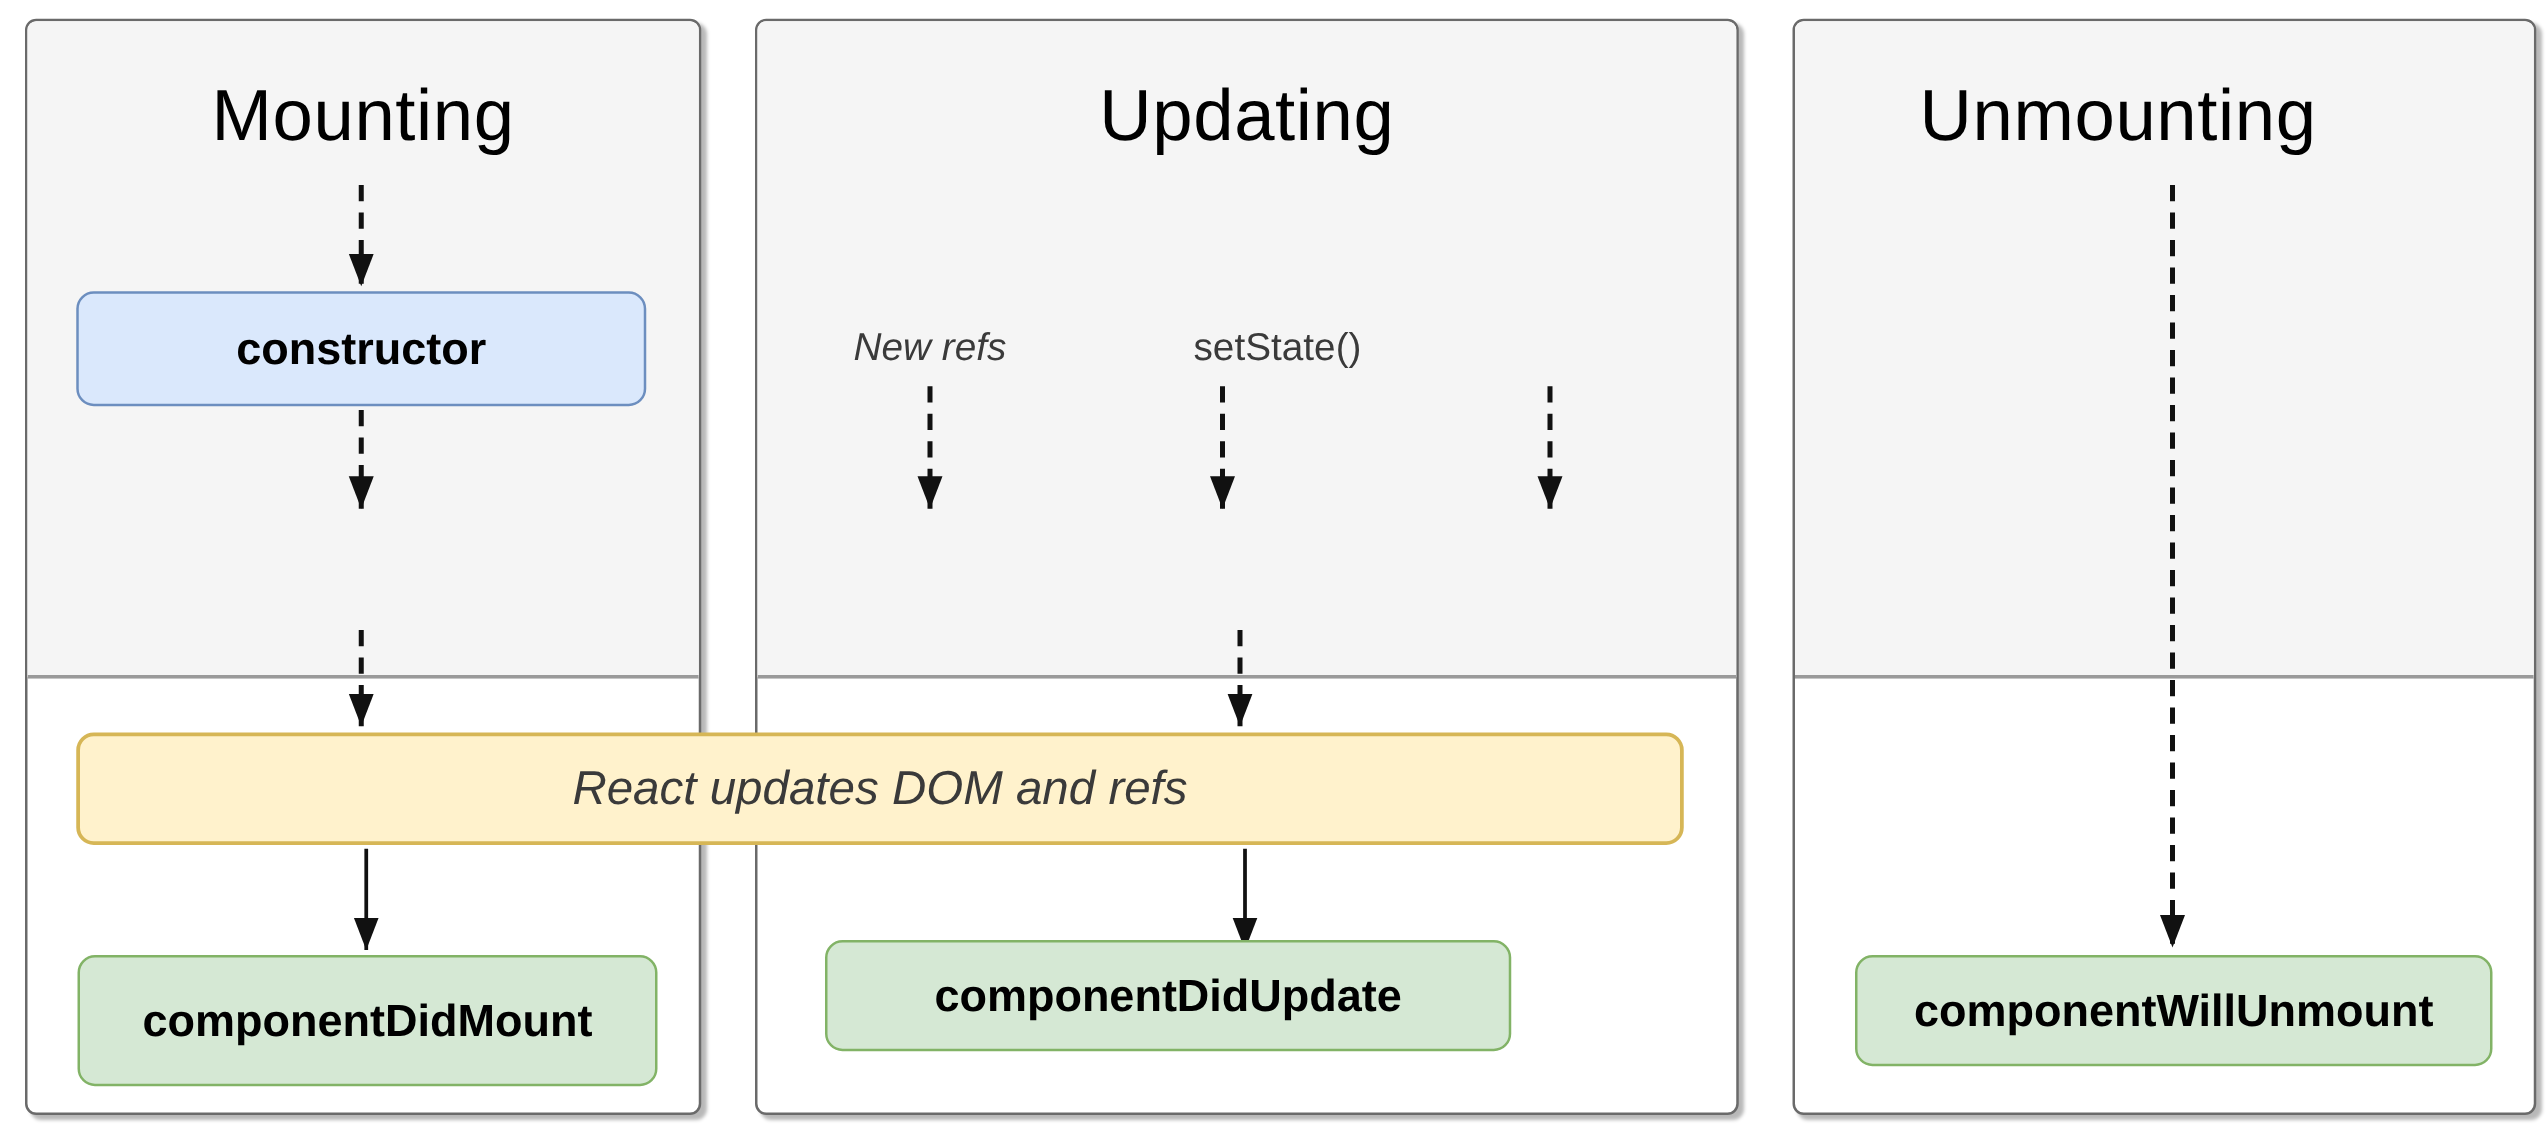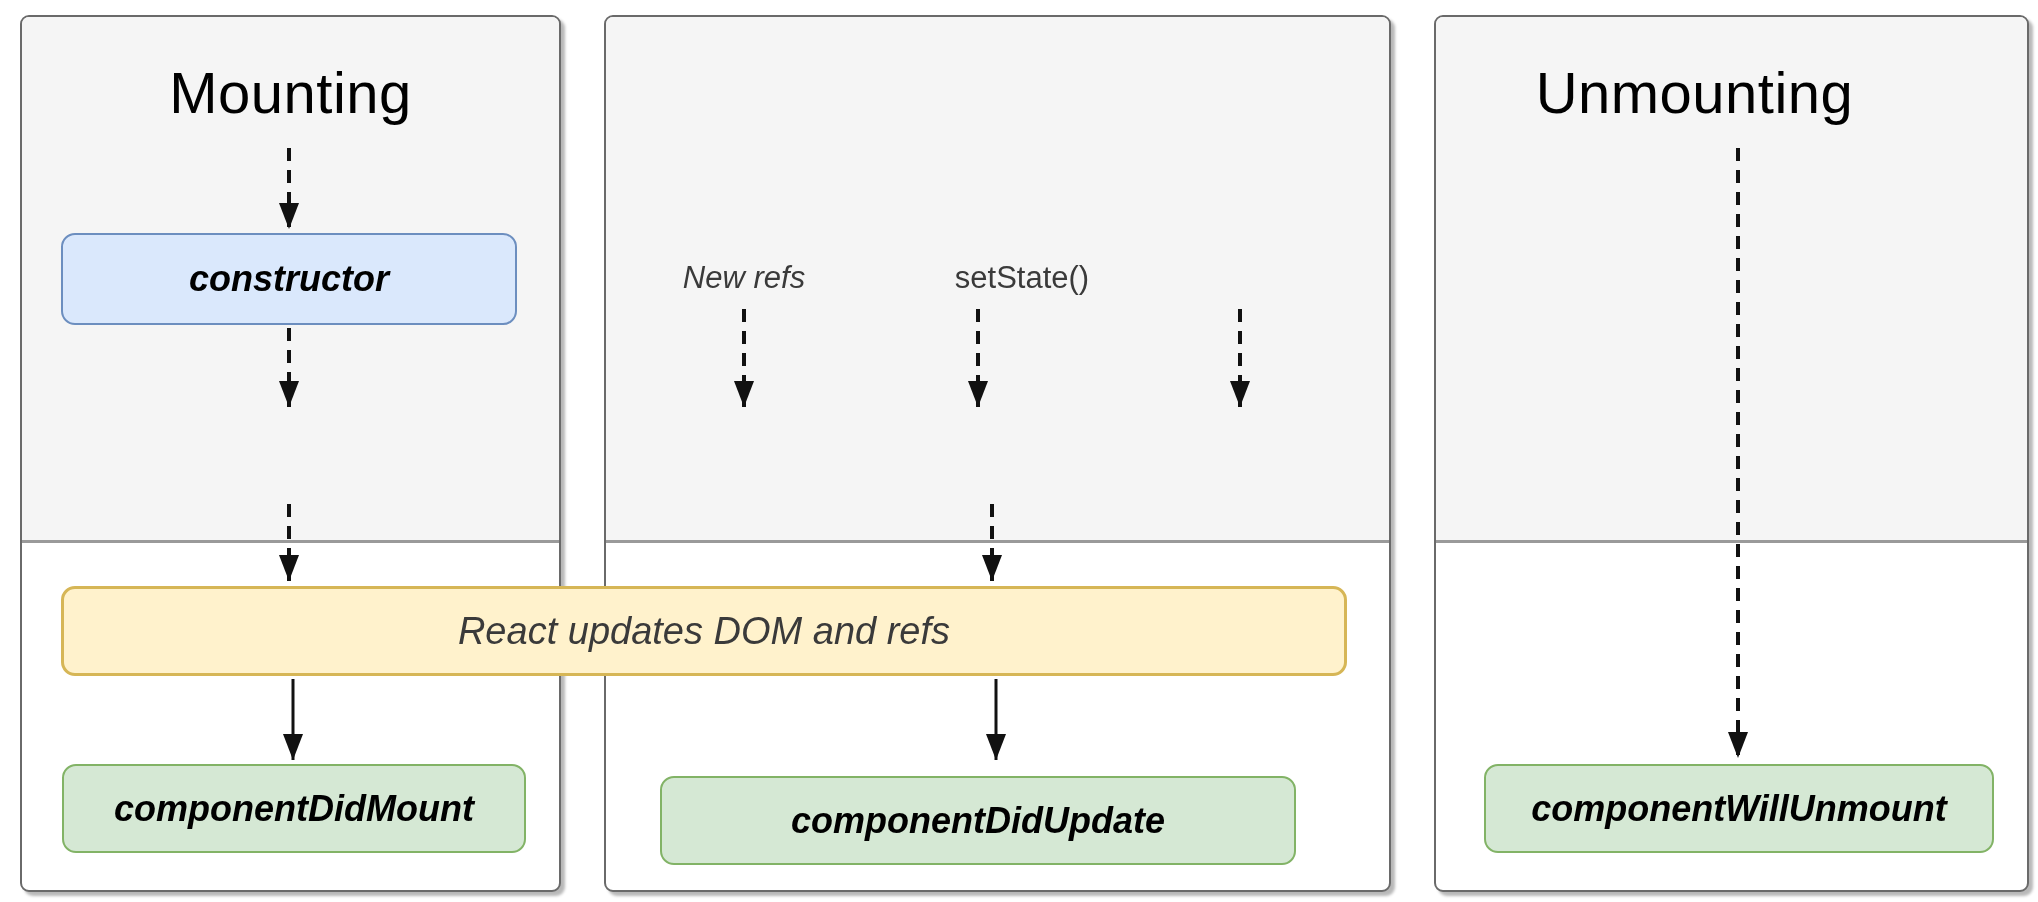--- a/index.html
+++ b/index.html
@@ -82,43 +82,42 @@
     display: flex;
     align-items: center;
     justify-content: center;
     border-radius: 14px;
     box-sizing: border-box;
     font-size: 36px;
     font-weight: 700;
     color: var(--c-text, #000);
     z-index: 3;
     white-space: nowrap;
-    font-style: italic;
   }
   .node--blue {
     background: var(--c-lifecycle-method-fill, #dae8fc);
     border: 2.5px solid var(--c-lifecycle-method-stroke, #6c8ebf);
   }
   .node--yellow {
     background: var(--c-side-effect-fill, #fff2cc);
     border: 3px solid var(--c-side-effect-stroke, #d6b656);
     font-weight: 400;
     font-style: italic;
     font-size: 38px;
     color: var(--c-muted-text, #3a3a3a);
   }
   .node--green {
     background: var(--c-commit-method-fill, #d5e8d4);
     border: 2.5px solid var(--c-commit-method-stroke, #82b366);
   }
   #node-constructor            { left: 61px;   top: 233px; width: 456px;  height: 92px; }
   #node-render                 { left: 61px;   top: 412px; width: 1286px; height: 89px; }
   #node-react-updates          { left: 61px;   top: 586px; width: 1286px; height: 90px; }
-  #node-component-did-mount    { left: 62px;   top: 764px; width: 464px;  height: 89px; }
-  #node-component-did-update   { left: 660px;  top: 776px; width: 636px;  height: 89px; }
+  #node-component-did-mount    { left: 62px;   top: 764px; width: 464px;  height: 105px; }
+  #node-component-did-update   { left: 660px;  top: 752px; width: 549px;  height: 89px; }
   #node-component-will-unmount { left: 1484px; top: 764px; width: 510px;  height: 89px; }
 
   
   #arrows {
     position: absolute;
     left: 0; top: 0;
     z-index: 2;
   }
   .arrow {
     stroke: var(--c-arrow, #111);
@@ -154,20 +153,21 @@
     <line class="arrow arrow--solid" x1="293" y1="679" x2="293" y2="760" marker-end="url(#ah)"></line>
     <line class="arrow arrow--dashed" x1="744" y1="309" x2="744" y2="407" marker-end="url(#ah)"></line>
     <line class="arrow arrow--dashed" x1="978" y1="309" x2="978" y2="407" marker-end="url(#ah)"></line>
     <line class="arrow arrow--dashed" x1="1240" y1="309" x2="1240" y2="407" marker-end="url(#ah)"></line>
     <line class="arrow arrow--dashed" x1="992" y1="504" x2="992" y2="581" marker-end="url(#ah)"></line>
     <line class="arrow arrow--solid" x1="996" y1="679" x2="996" y2="760" marker-end="url(#ah)"></line>
     <line class="arrow arrow--dashed" x1="1738" y1="148" x2="1738" y2="758" marker-end="url(#ah)"></line>
   </svg>
 
   <div class="col-title" id="title-mounting">Mounting</div>
+  <div class="col-title" id="title-updating">Updating</div>
   <div class="col-title" id="title-unmounting">Unmounting</div>
 
   <div class="input-label" id="label-new-props">New refs</div>
   <div class="input-label" id="label-set-state">setState()</div>
 
   <div class="node node--blue" id="node-constructor">
     <span>constructor</span>
   </div>
   <div class="node node--yellow" id="node-react-updates">
     <span>React updates DOM and refs</span>

